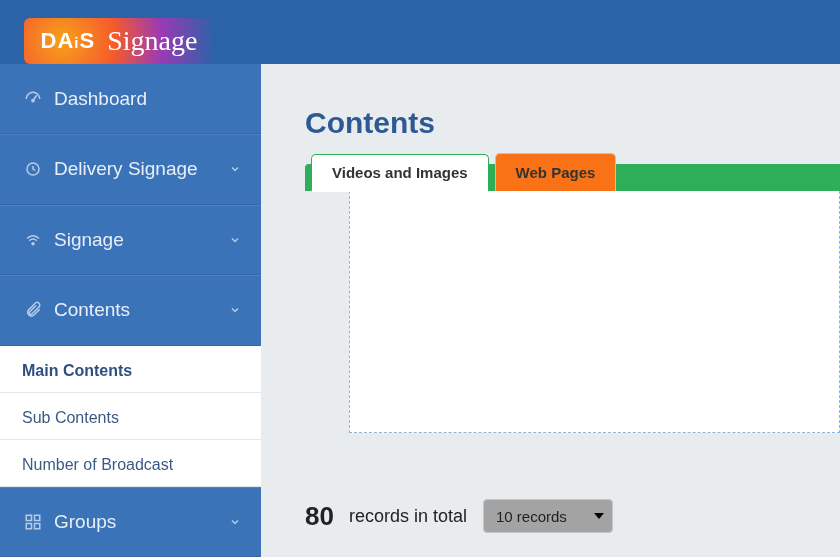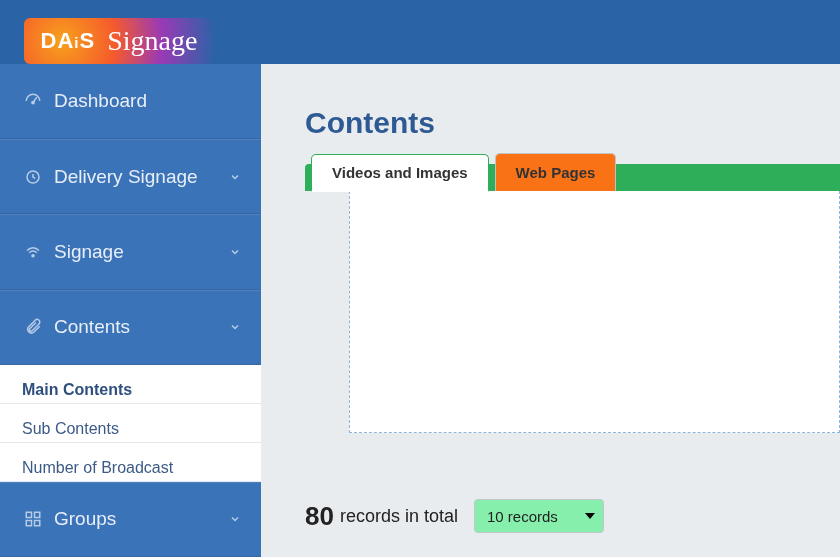--- a/index.html
+++ b/index.html
@@ -38,21 +38,21 @@
     font-size: 19px;
     cursor: pointer;
     position: relative;
   }
   .nav-item:first-child { border-top: none; }
   .nav-item .nav-icon { width: 26px; display:inline-flex; align-items:center; justify-content:center; opacity:.75; }
   .nav-item .nav-label { flex: 1; margin-left: 8px; }
   .nav-item .chev { opacity: .75; }
   .sub-list { background: #ffffff; color: #3b5a86; }
   .sub-item {
-    padding: 16px 18px 4px 22px;
+    padding: 16px 18px 12px 22px;
     border-bottom: 1px solid #e3e7ee;
     font-size: 16px;
     cursor: pointer;
   }
   .sub-item.active { font-weight: bold; color: #2e507e; }
 
   
   .main { flex: 1; padding: 0; position: relative; background: #e9ecef; }
   .page-title {
     color: #2e5a94; font-size: 30px; font-weight: bold;
@@ -96,27 +96,27 @@
     border-top: none;
     height: 242px;
   }
 
   .records-row {
     margin-left: 44px;
     display: flex; align-items: center;
     padding-top: 66px;
     color: #222;
   }
-  .records-row .big { font-size: 26px; font-weight: bold; margin-right: 6px; }
+  .records-row .big { font-size: 26px; font-weight: bold; margin-right: 15px; }
   .records-row .txt { font-size: 18px; margin-right: 16px; }
   .select-box {
     position: relative;
     border: 1px solid #bfc7ce;
     border-radius: 4px;
-    background: #86efac;
+    background: #a3a3a3;
     height: 34px; width: 130px;
     display: flex; align-items: center;
     padding: 0 28px 0 12px;
     font-size: 15px;
     cursor: pointer;
   }
   .select-box .caret {
     position: absolute; right: 8px; top: 50%; transform: translateY(-50%);
     width: 0; height: 0; border-left: 5px solid transparent; border-right: 5px solid transparent; border-top: 6px solid #000;
   }

